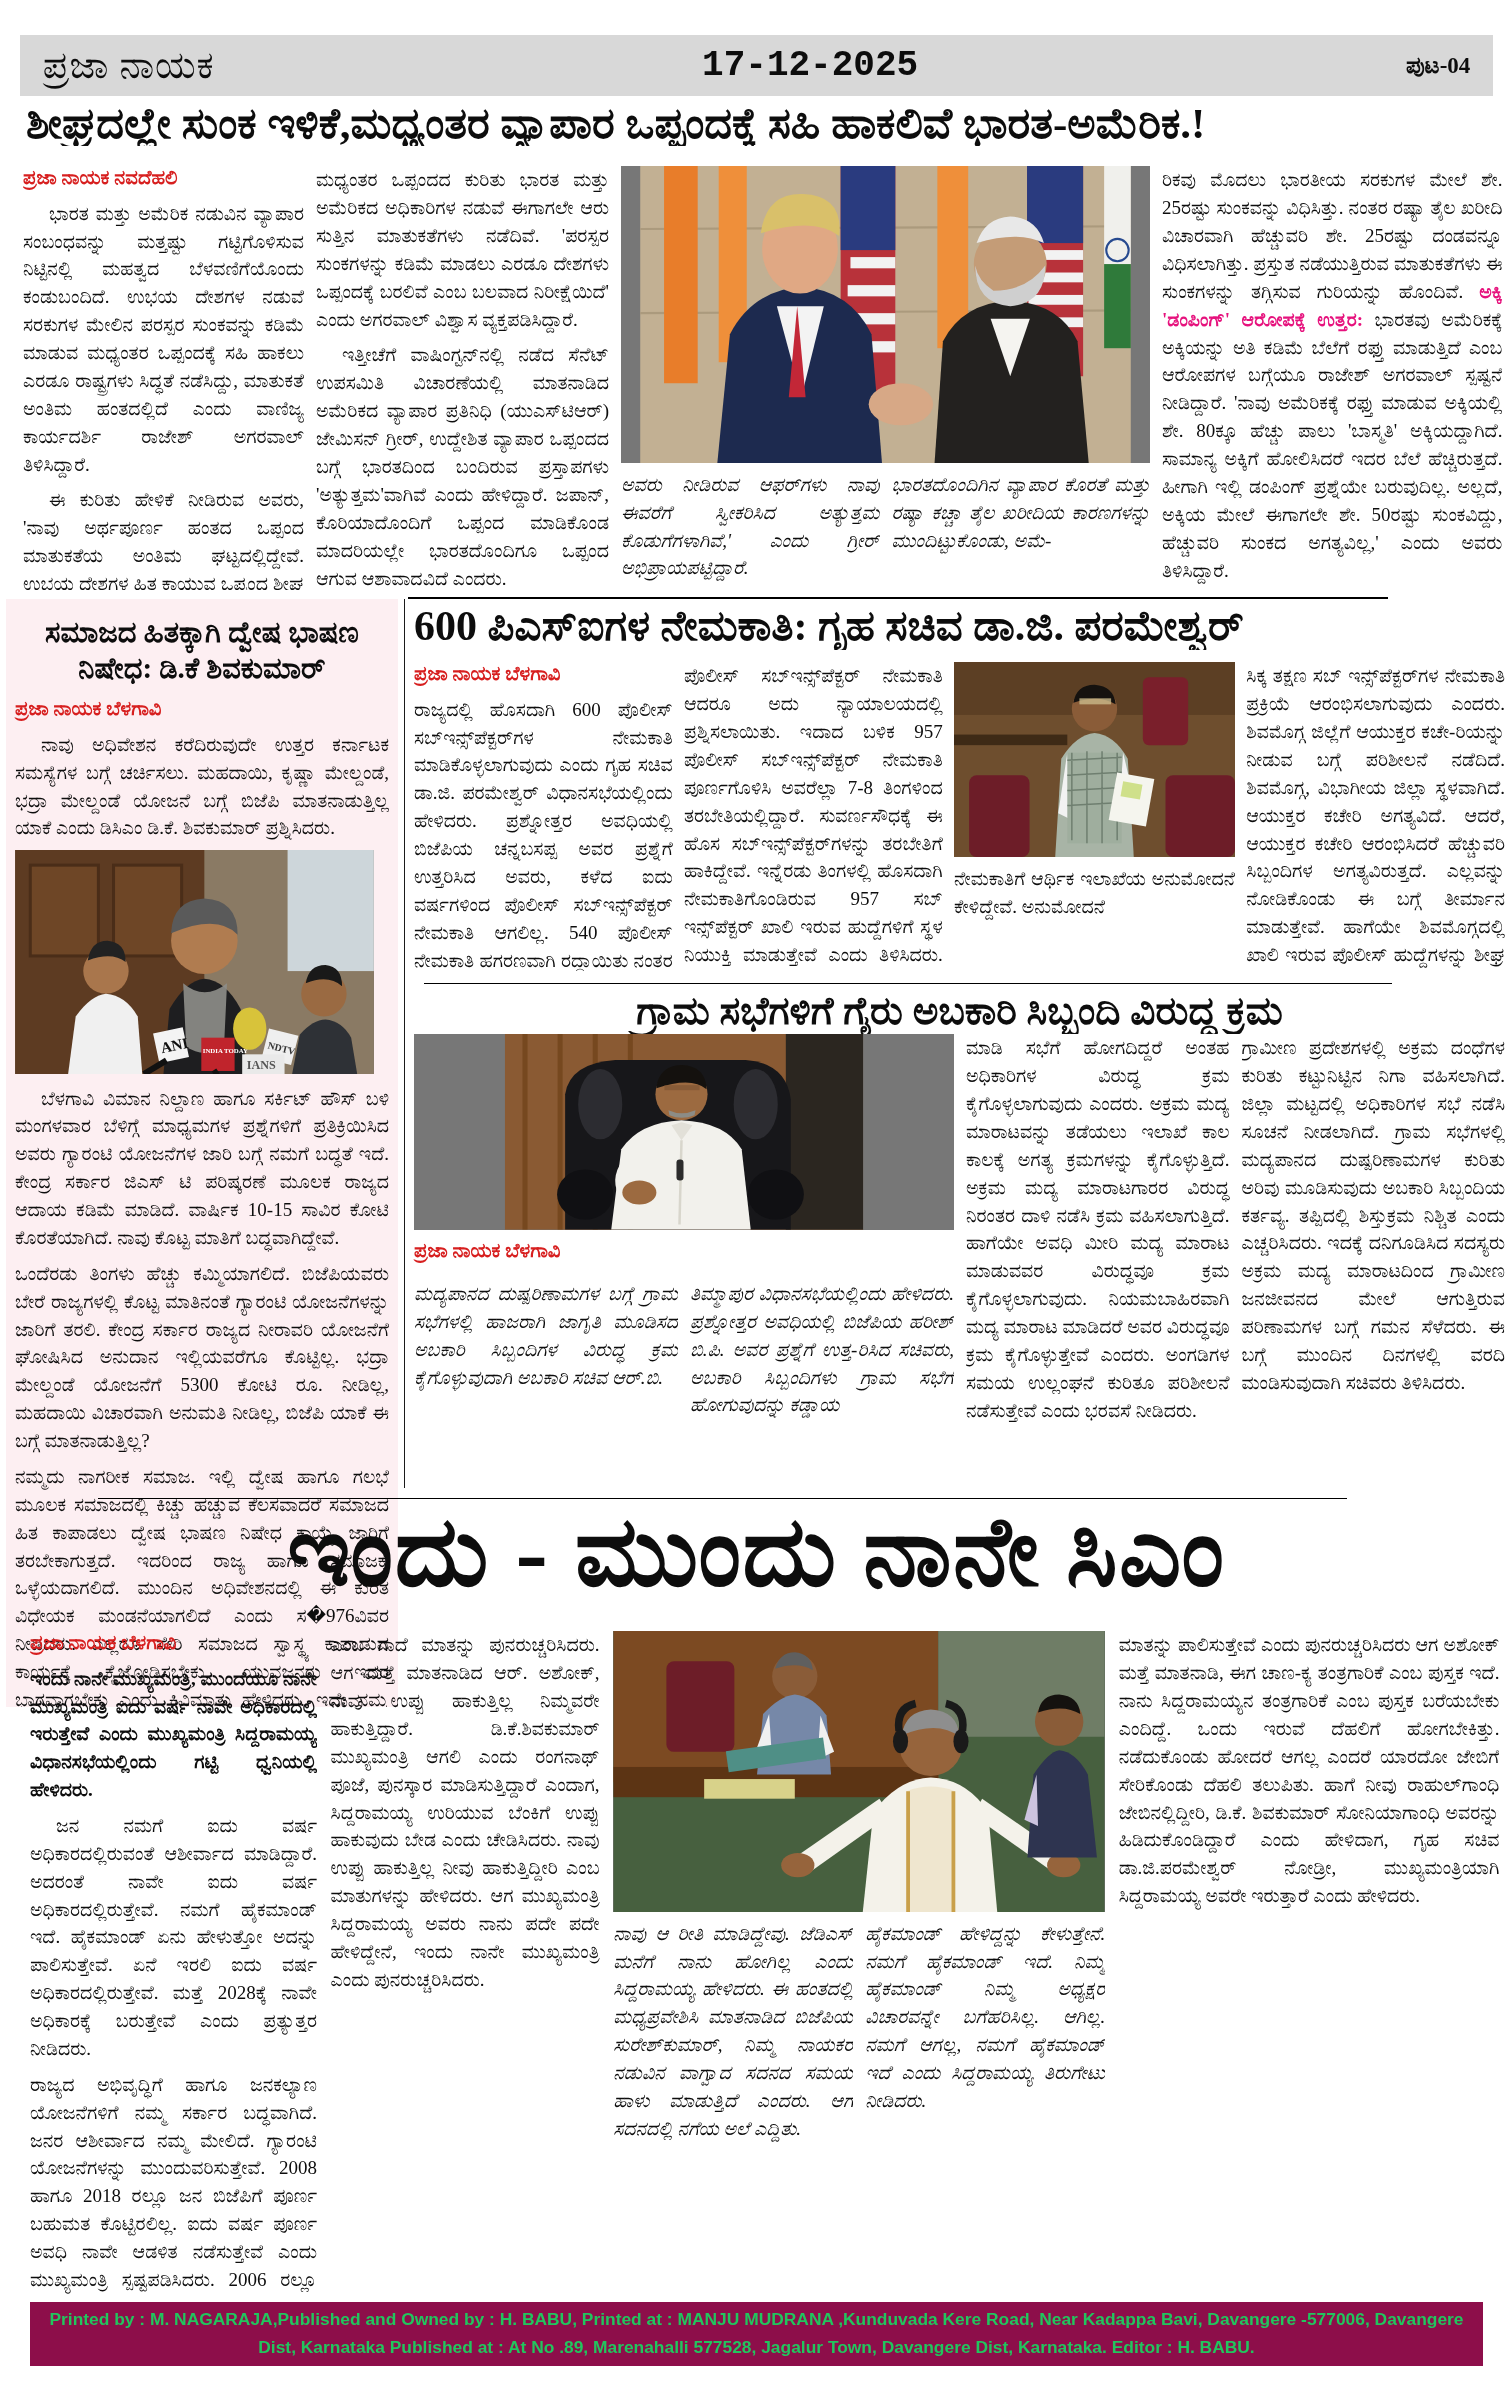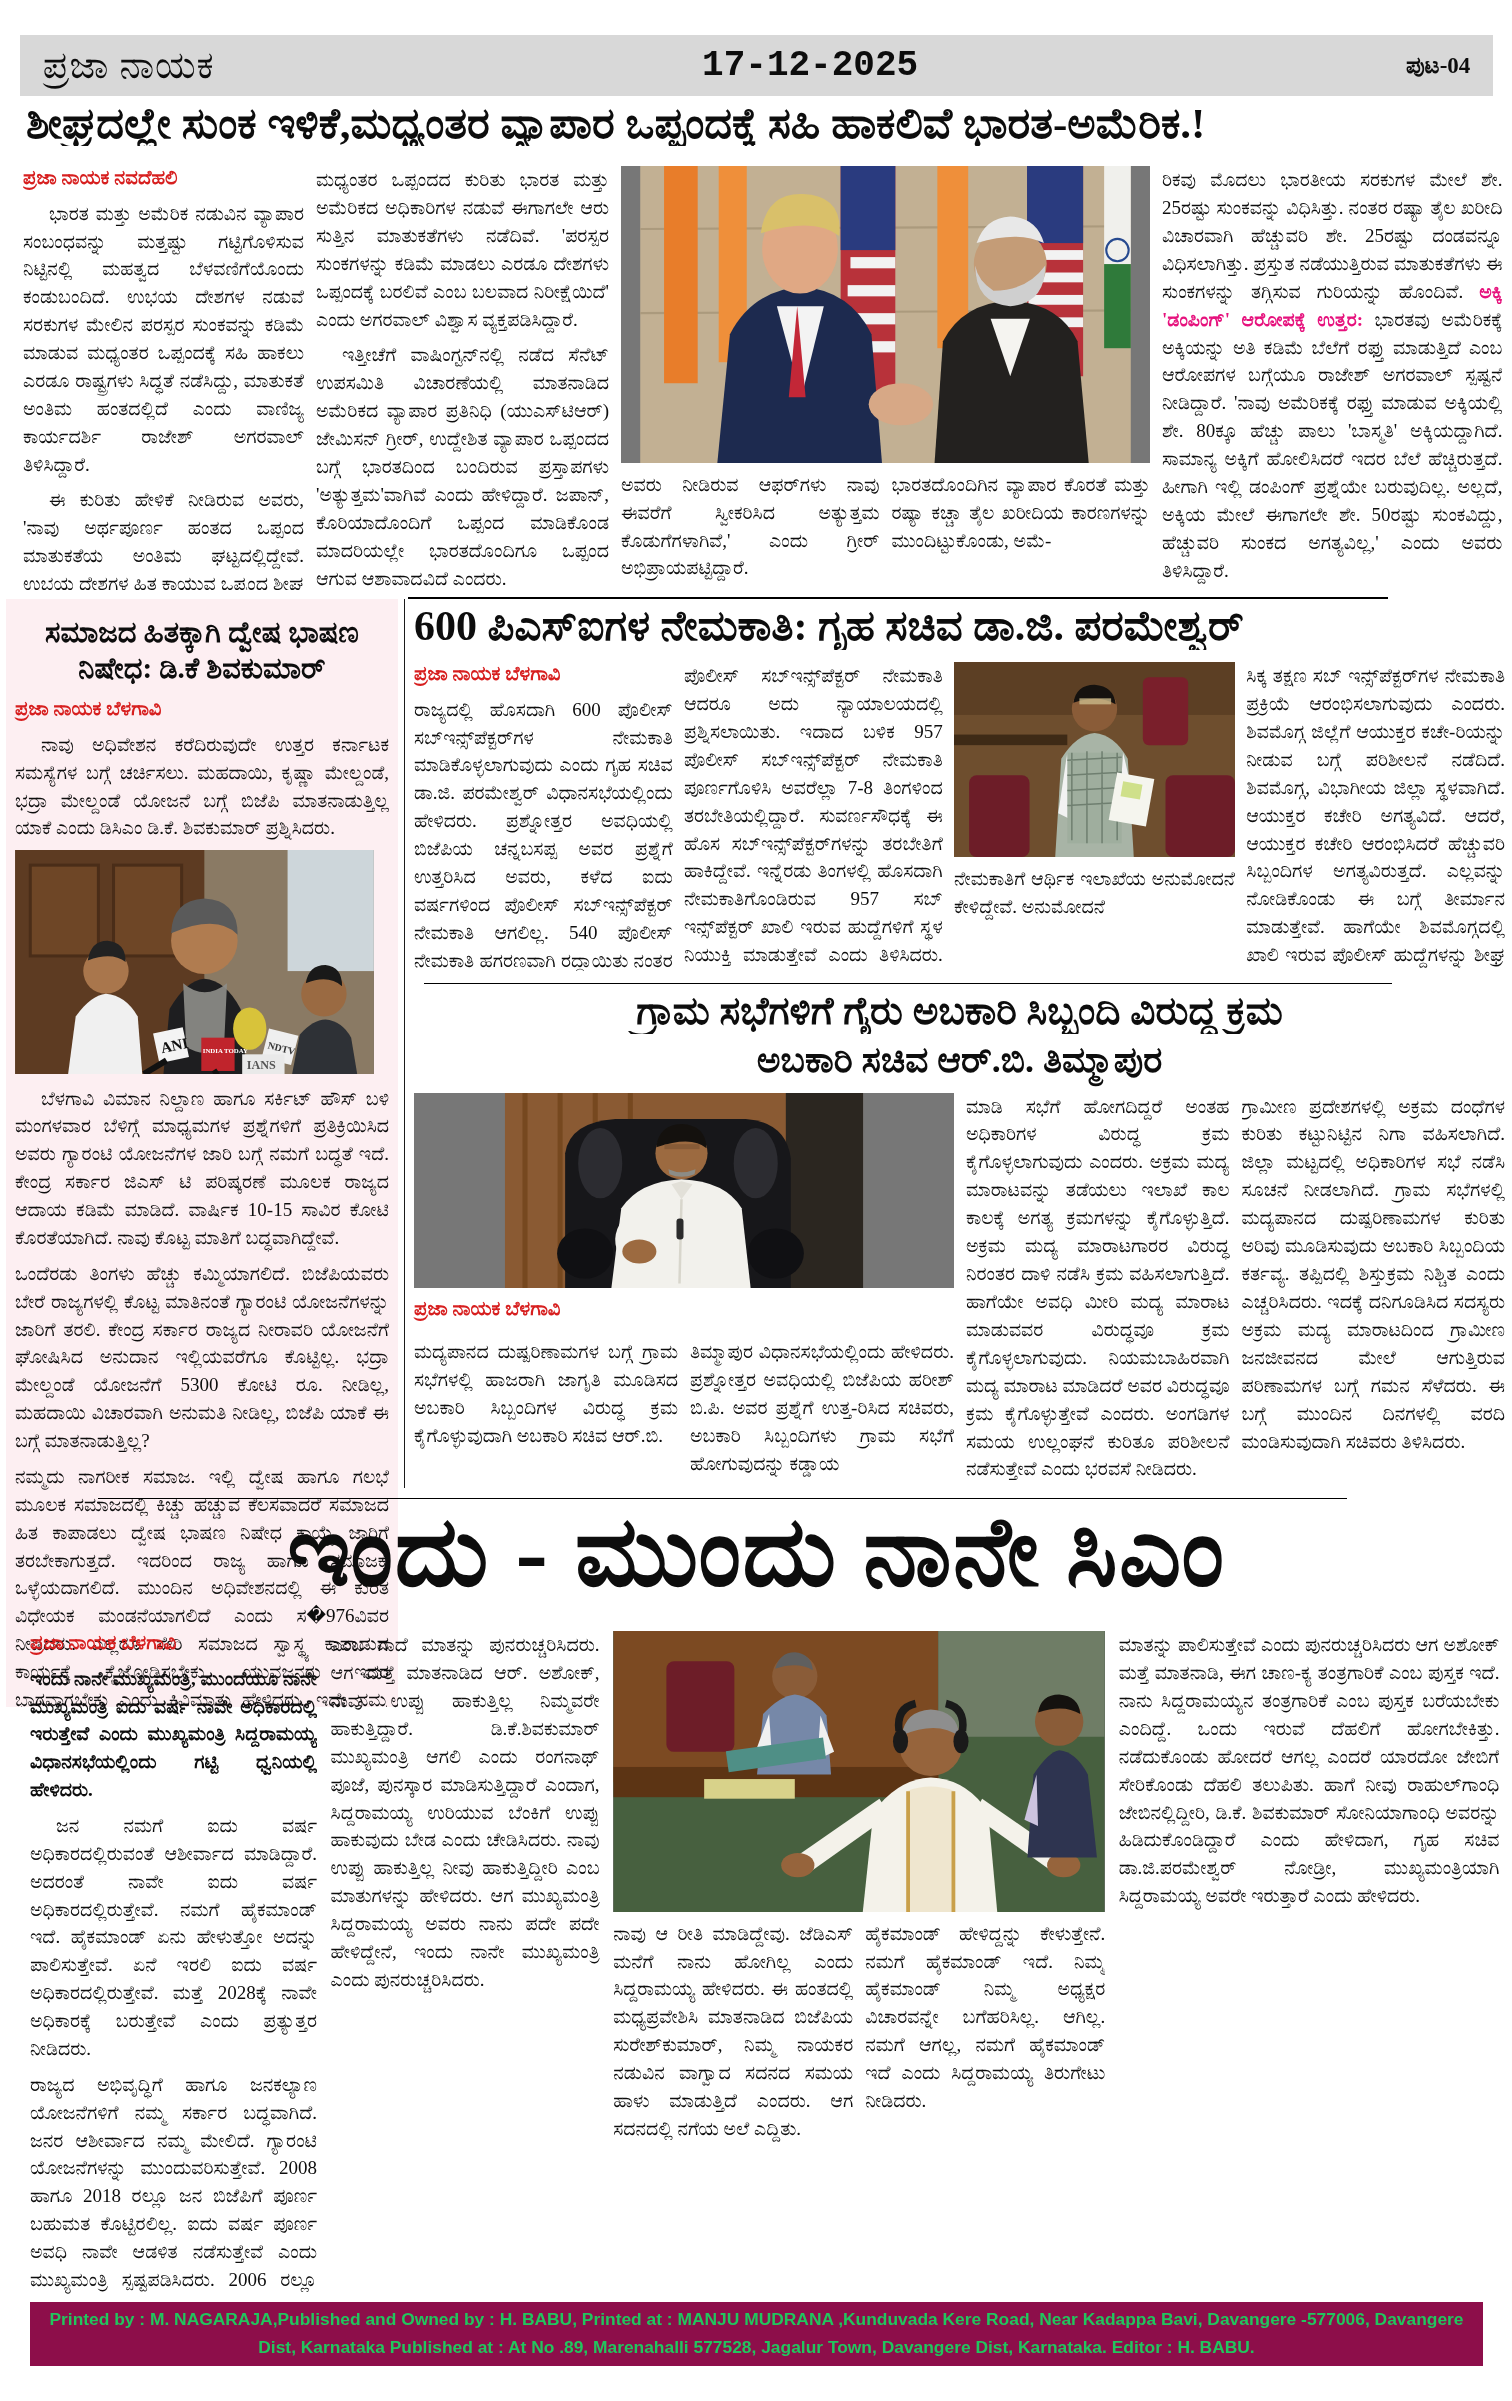--- a/index.html
+++ b/index.html
@@ -21,21 +21,21 @@
   .col{overflow:hidden;}
   .subhead-pink{color:#e6127d;font-weight:bold;}
   .lead-bold{font-weight:bold;}
   
   .art-trade{position:absolute;top:166px;left:23px;right:10.6px;height:424px;display:flex;gap:12px;}
   .art-trade .c1{width:281px;}
   .art-trade .c2{width:293px;}
   .art-trade .mid{width:529px;display:flex;flex-direction:column;}
   .art-trade .c4{flex:1;}
   .under-row{display:flex;gap:12px;margin-top:7.6px;}
-  .under-row>div{flex:1;overflow:hidden;}
+  .under-row>div{flex:1;overflow:hidden;font-style:italic;}
   
   .rule{position:absolute;border-top:2.3px solid #000;}
   .vrule{position:absolute;border-left:1.5px solid #1a1a1a;}
   
   .dks-box{position:absolute;top:599px;left:6px;width:392px;height:1108px;background:#fdeff2;
            box-sizing:border-box;padding:12px 9px;overflow:hidden;}
   .dks-head{font-size:29px;font-weight:800;text-align:center;line-height:1.25;margin:3px 0 10.6px 0;}
   
   .art-psi{position:absolute;top:602px;left:414px;width:1091px;height:377px;}
   .psi-headline{font-size:42px;font-weight:800;white-space:nowrap;overflow:hidden;margin-bottom:12px;}
@@ -231,21 +231,20 @@
       <div class="col">
         <p class="body-text">ಸಿಕ್ಕ ತಕ್ಷಣ ಸಬ್ ಇನ್ಸ್‌ಪೆಕ್ಟರ್‌ಗಳ ನೇಮಕಾತಿ ಪ್ರಕ್ರಿಯೆ ಆರಂಭಿಸಲಾಗುವುದು ಎಂದರು. ಶಿವಮೊಗ್ಗ ಜಿಲ್ಲೆಗೆ ಆಯುಕ್ತರ ಕಚೇ-ರಿಯನ್ನು ನೀಡುವ ಬಗ್ಗೆ ಪರಿಶೀಲನೆ ನಡೆದಿದೆ. ಶಿವಮೊಗ್ಗ, ವಿಭಾಗೀಯ ಜಿಲ್ಲಾ ಸ್ಥಳವಾಗಿದೆ. ಆಯುಕ್ತರ ಕಚೇರಿ ಅಗತ್ಯವಿದೆ. ಆದರೆ, ಆಯುಕ್ತರ ಕಚೇರಿ ಆರಂಭಿಸಿದರೆ ಹೆಚ್ಚುವರಿ ಸಿಬ್ಬಂದಿಗಳ ಅಗತ್ಯವಿರುತ್ತದೆ. ಎಲ್ಲವನ್ನು ನೋಡಿಕೊಂಡು ಈ ಬಗ್ಗೆ ತೀರ್ಮಾನ ಮಾಡುತ್ತೇವೆ. ಹಾಗೆಯೇ ಶಿವಮೊಗ್ಗದಲ್ಲಿ ಖಾಲಿ ಇರುವ ಪೊಲೀಸ್ ಹುದ್ದೆಗಳನ್ನು ಶೀಘ್ರ ಭರ್ತಿ ಮಾಡಲಾಗುವುದು ಎಂದು ಹೇಳಿದರು.</p>
       </div>
     </div>
   </div>
 
   <div class="rule" style="top:983px;left:424px;right:121px;border-top-width:1.5px;"></div>
 
   <div class="art-excise">
     <div class="exc-h1">ಗ್ರಾಮ ಸಭೆಗಳಿಗೆ ಗೈರು ಅಬಕಾರಿ ಸಿಬ್ಬಂದಿ ವಿರುದ್ಧ ಕ್ರಮ</div>
-    <div class="exc-h2">ಅಬಕಾರಿ ಸಚಿವ ಆರ್.ಬಿ. ತಿಮ್ಮಾಪುರ</div>
     <div class="exc-body">
       <div class="exc-photo-block">
         <svg class="photo" width="540" height="295" viewBox="0 0 714 390">
           <rect width="714" height="390" fill="#8a5a33"></rect>
           <path d="M40,0 L40,390 M110,0 L110,390 M180,0 L180,390 M250,0 L250,390" stroke="#76481f" stroke-width="10"></path>
           <rect x="560" y="0" width="154" height="390" fill="#2b2620"></rect>
           <g>
             <path d="M120,390 L120,120 Q130,58 220,52 L480,52 Q560,58 570,130 L570,390 Z" fill="#17171a"></path>
             <ellipse cx="190" cy="140" rx="44" ry="70" fill="#2c2c31"></ellipse>
             <ellipse cx="500" cy="140" rx="44" ry="70" fill="#2c2c31"></ellipse>

